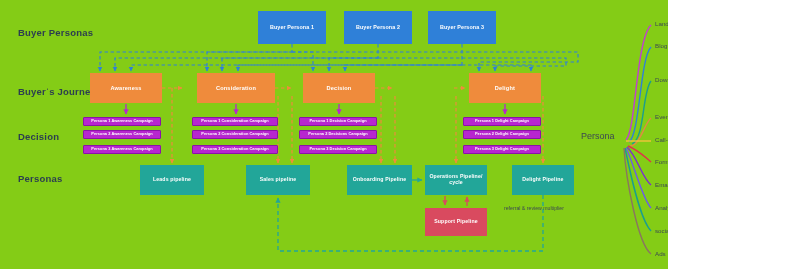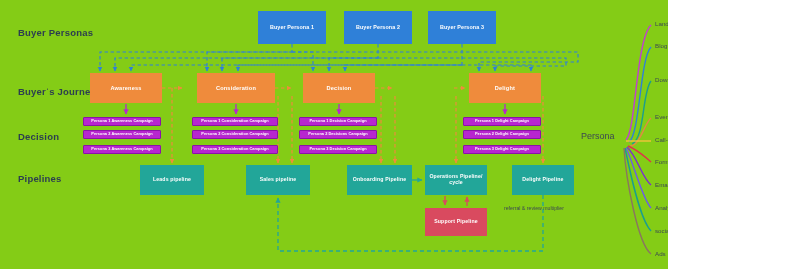--- a/index.html
+++ b/index.html
@@ -197,21 +197,21 @@
       <path d="M738,81 C742,80 740,66 746,61" stroke="#1a9e8f"></path>
       <path d="M738,81 L746,81" stroke="#1a9e8f"></path>
       <path d="M738,81 C742,82 740,94 746,99" stroke="#1a9e8f"></path>
       <path d="M679,117 L706,117" stroke="#e08b43"></path>
     </g>
   </svg>
 
   <div class="row-label" style="left:18px; top:27px;">Buyer Personas</div>
   <div class="row-label" style="left:18px; top:86px;">Buyerˈs Journey</div>
   <div class="row-label" style="left:18px; top:131px;">Decision</div>
-  <div class="row-label" style="left:18px; top:173px;">Pipelines</div>
+  <div class="row-label" style="left:18px; top:173px;">Personas</div>
 
   <div class="node persona" style="left:258px; top:11px; width:68px; height:33px;">Buyer Persona 1</div>
   <div class="node persona" style="left:344px; top:11px; width:68px; height:33px;">Buyer Persona 2</div>
   <div class="node persona" style="left:428px; top:11px; width:68px; height:33px;">Buyer Persona 3</div>
 
   <div class="node stage" style="left:90px; top:73px; width:72px; height:30px;">Awareness</div>
   <div class="node stage" style="left:197px; top:73px; width:78px; height:30px;">Consideration</div>
   <div class="node stage" style="left:303px; top:73px; width:72px; height:30px;">Decision</div>
   <div class="node stage" style="left:469px; top:73px; width:72px; height:30px;">Delight</div>
 

